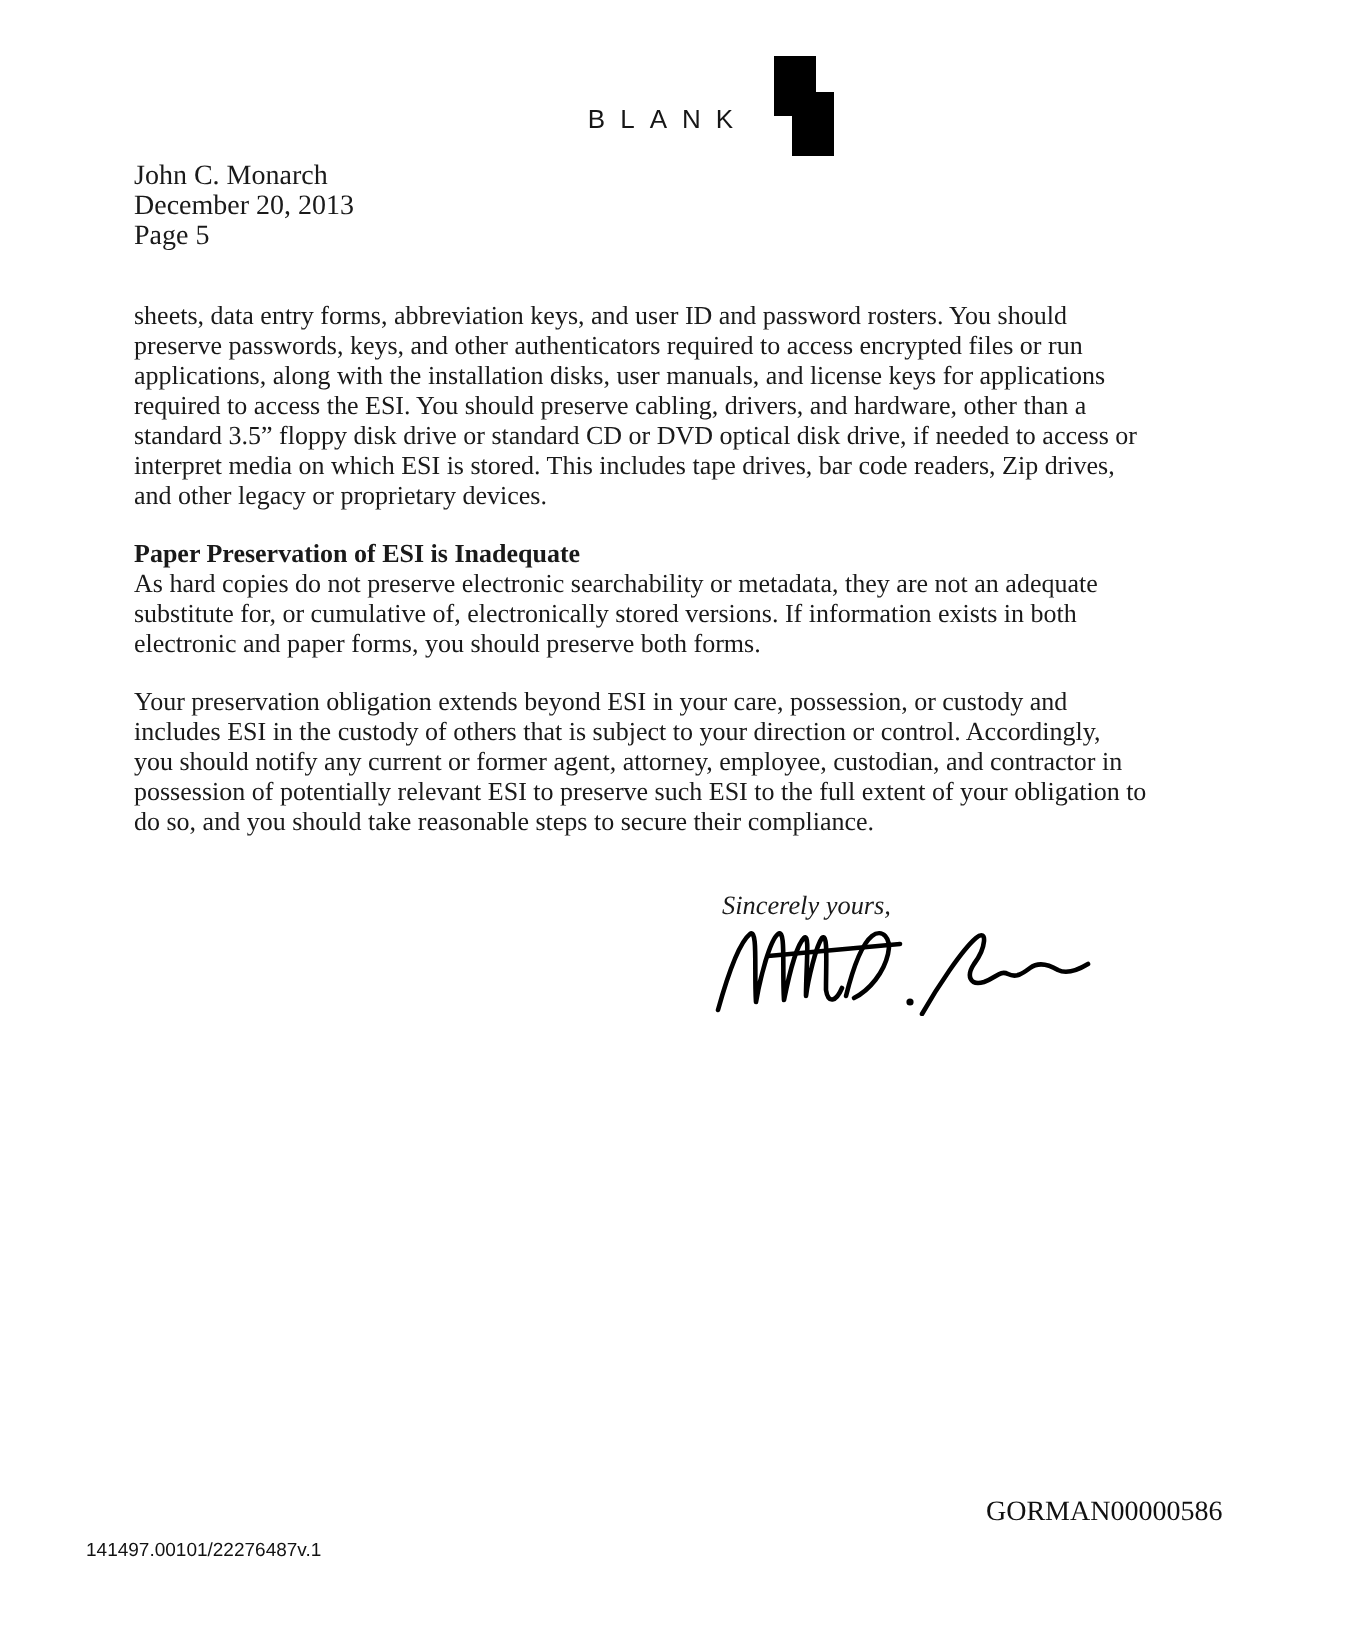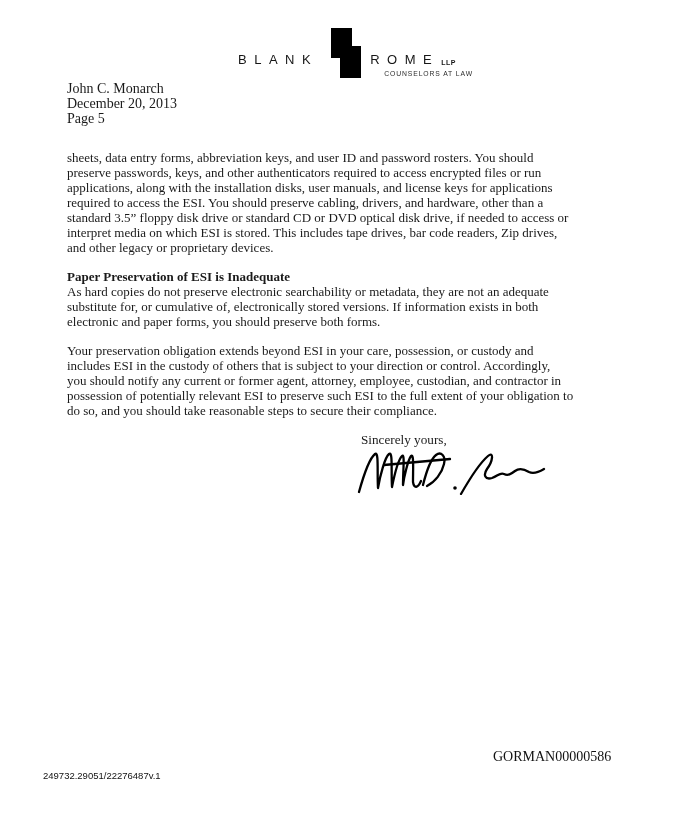--- a/index.html
+++ b/index.html
@@ -101,23 +101,24 @@
     margin: 0;
     font-size: 13px;
     line-height: 15px;
     font-weight: 700;
   }
 
   
   .signature-block {
     position: absolute;
     left: 361px;
-    top: 432px;
+    top: 445px;
     font-size: 13.2px;
     line-height: 15px;
+    font-style: italic;
   }
   .signature-svg {
     display: block;
     margin: 2px 0 0 -4px;
   }
   .signer-name {
     margin-top: 0;
     letter-spacing: 0.3px;
   }
 
@@ -142,27 +143,20 @@
 <body>
 
 <div class="page">
 
   <div class="letterhead">
     <span class="lh-name left">BLANK</span>
     <svg class="logo-mark" viewBox="0 0 30 50" xmlns="http://www.w3.org/2000/svg" aria-hidden="true">
       <rect x="0" y="0" width="21" height="30" fill="#000"></rect>
       <rect x="9" y="18" width="21" height="32" fill="#000"></rect>
     </svg>
-    <div class="lh-right">
-      <div class="lh-rome-row">
-        <span class="lh-name">ROME</span>
-        <span class="lh-llp">LLP</span>
-      </div>
-      <span class="lh-tagline">COUNSELORS AT LAW</span>
-    </div>
   </div>
 
   <div class="recipient">
     <div>John C. Monarch</div>
     <div>December 20, 2013</div>
     <div>Page 5</div>
   </div>
 
   <div class="body-text">
     <p>sheets, data entry forms, abbreviation keys,  and user ID and password rosters.  You should
@@ -191,16 +185,16 @@
       <g fill="none" stroke="#000" stroke-width="2.3" stroke-linecap="round" stroke-linejoin="round">
         <path d="M2,43 C7,25 13,9 18,5 C22,2 20,23 21,39 C23,27 28,8 32,5 C36,2 34,21 35,38 C37,28 41,11 45,7 C48,4 46,21 46,36 C47,28 51,11 54,7 C57,4 56,19 56,33 C57,40 61,39 64,32"></path>
         <path d="M66,36 C70,20 74,10 79,6 C84,2 89,7 87,15 C85,24 78,33 70,37"></path>
         <path d="M27,16 L93,10"></path>
         <path d="M104,45 C112,31 124,13 131,7 C137,2 136,12 130,20 C126,26 128,31 135,29 C141,27 143,23 147,25 C151,27 154,25 158,22 C162,19 167,20 172,23 C176,25 182,23 187,20"></path>
       </g>
       <circle cx="98" cy="39" r="1.8" fill="#000"></circle>
     </svg>
   </div>
 
-  <div class="footer-docnum">249732.29051/22276487v.1</div>
+  <div class="footer-docnum">141497.00101/22276487v.1</div>
   <div class="footer-bates">GORMAN00000586</div>
 
 </div>
 
 </body></html>

